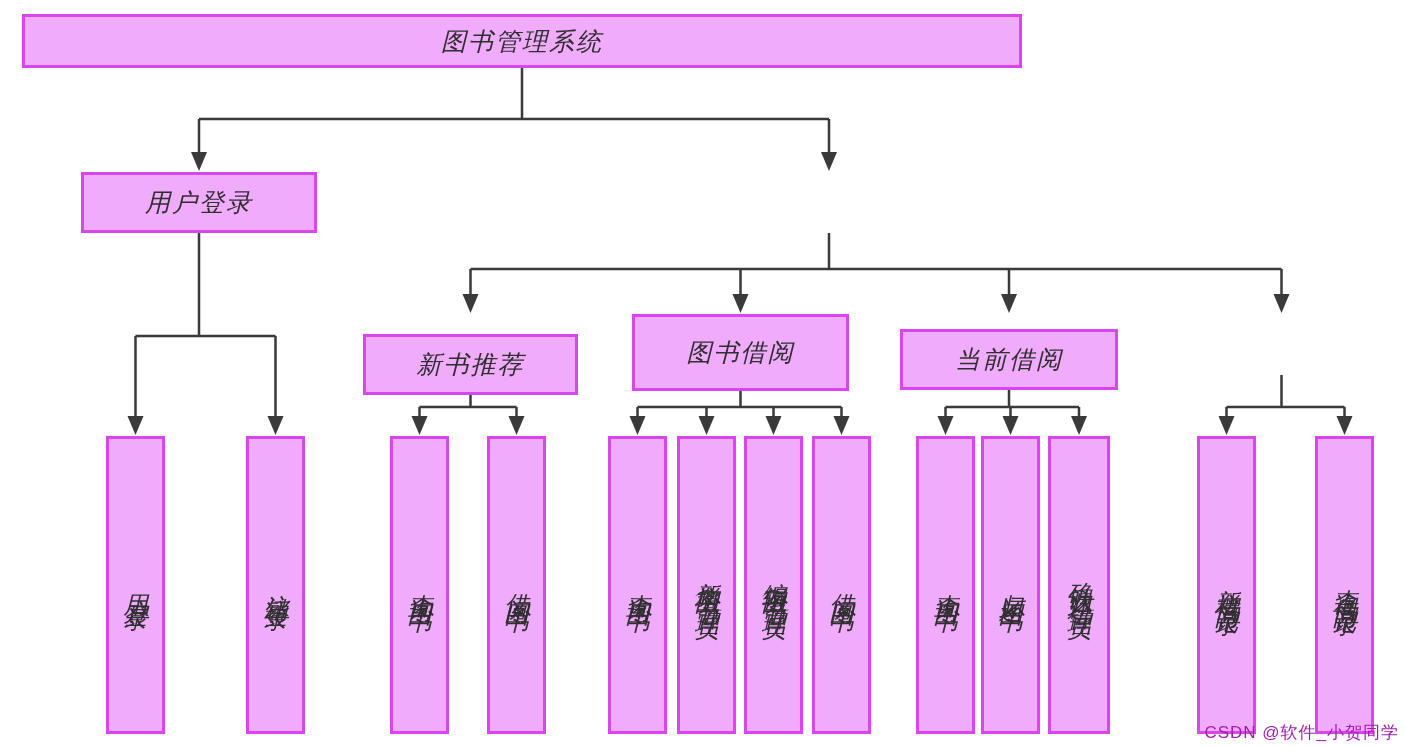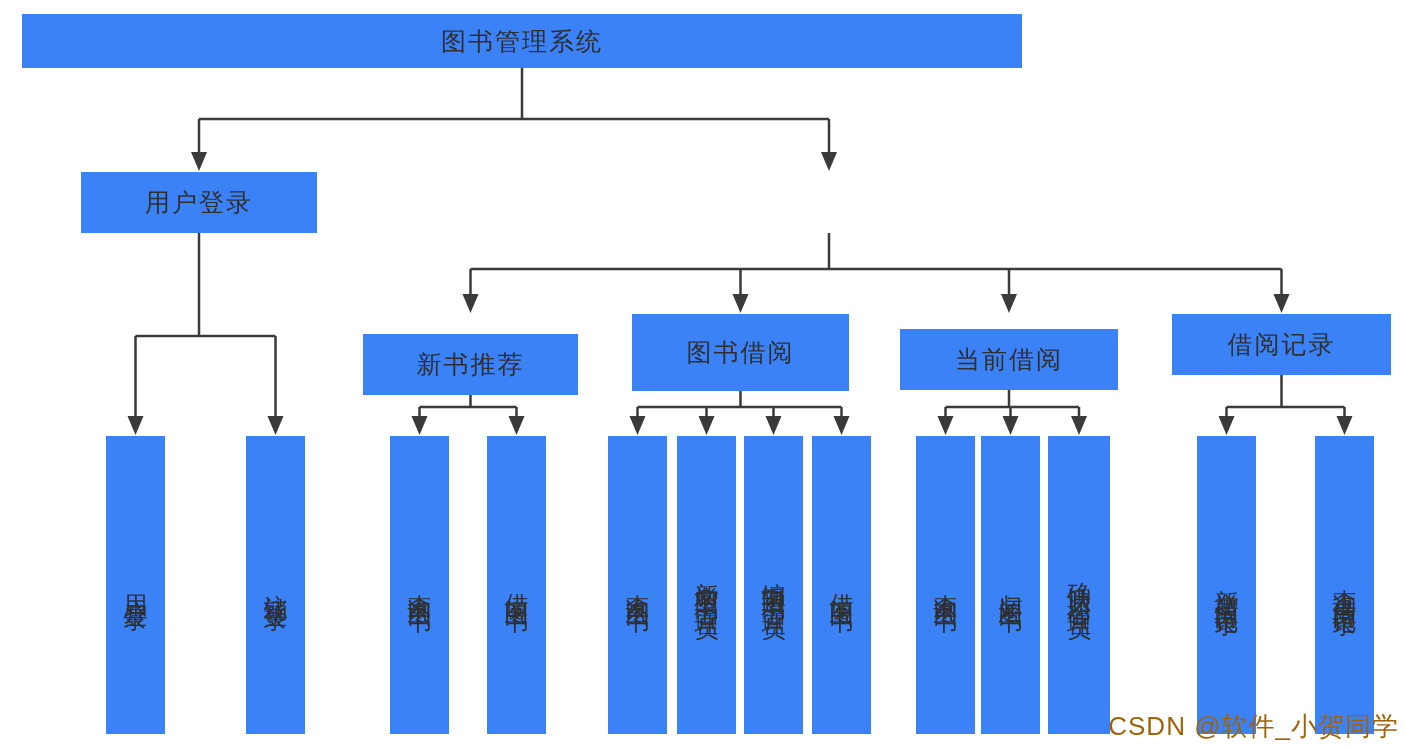--- a/index.html
+++ b/index.html
@@ -9,47 +9,48 @@
     font-family: "Liberation Sans", "DejaVu Sans", sans-serif;
     overflow: hidden;
   }
   .canvas { position: relative; width: 1405px; height: 747px; background: #ffffff; }
   .connectors { position: absolute; left: 0; top: 0; width: 1405px; height: 747px; }
   .connectors path { stroke: #3a3a3a; stroke-width: 2.5; fill: none; }
   .connectors polygon { fill: #3a3a3a; stroke: none; }
   .box {
     position: absolute;
     box-sizing: border-box;
-    background: #3b82f6;
-    border: 3px solid #3b82f6;
+    background: #f0abfc;
+    border: 3px solid #d946ef;
     display: flex;
     align-items: center;
     justify-content: center;
     color: #2f2f2f;
     z-index: 2;
+    font-style: italic;
   }
   .hbox {
     font-size: 25px;
     letter-spacing: 2px;
     white-space: nowrap;
   }
   .vbox {
     writing-mode: vertical-rl;
     text-orientation: mixed;
     font-size: 24px;
     letter-spacing: 5px;
     line-height: 1;
     white-space: nowrap;
   }
   .watermark {
     position: absolute;
     right: 6px;
     bottom: 3px;
-    font-size: 26px;
-    color: #a16207;
+    font-size: 17px;
+    color: #a21caf;
     letter-spacing: 1px;
     z-index: 3;
     white-space: nowrap;
   }
 </style>
 </head>
 <body>
 
 <div class="canvas">
 
@@ -84,21 +85,20 @@
     </g>
   </svg>
 
   <div class="box hbox" style="left:22px; top:14px; width:1000px; height:54px;">图书管理系统</div>
 
   <div class="box hbox" style="left:81px; top:172px; width:236px; height:61px;">用户登录</div>
 
   <div class="box hbox" style="left:363px; top:314px; width:215px; height:61px;margin-top:20px;">新书推荐</div>
   <div class="box hbox" style="left:632px; top:314px; width:217px; height:77px;">图书借阅</div>
   <div class="box hbox" style="left:900px; top:314px; width:218px; height:61px;margin-top:15px;">当前借阅</div>
-  <div class="box hbox" style="left:1172px; top:314px; width:219px; height:61px;">借阅记录</div>
 
   <div class="box vbox" style="left:106px; top:436px; width:59px; height:298px;">用户登录</div>
   <div class="box vbox" style="left:246px; top:436px; width:59px; height:298px;">注销登录</div>
 
   <div class="box vbox" style="left:390px; top:436px; width:59px; height:298px;">查询图书</div>
   <div class="box vbox" style="left:487px; top:436px; width:59px; height:298px;">借阅图书</div>
 
   <div class="box vbox" style="left:608px; top:436px; width:59px; height:298px;">查询图书</div>
   <div class="box vbox" style="left:677px; top:436px; width:59px; height:298px;">新增图书（管理员）</div>
   <div class="box vbox" style="left:744px; top:436px; width:59px; height:298px;">编辑图书（管理员）</div>

